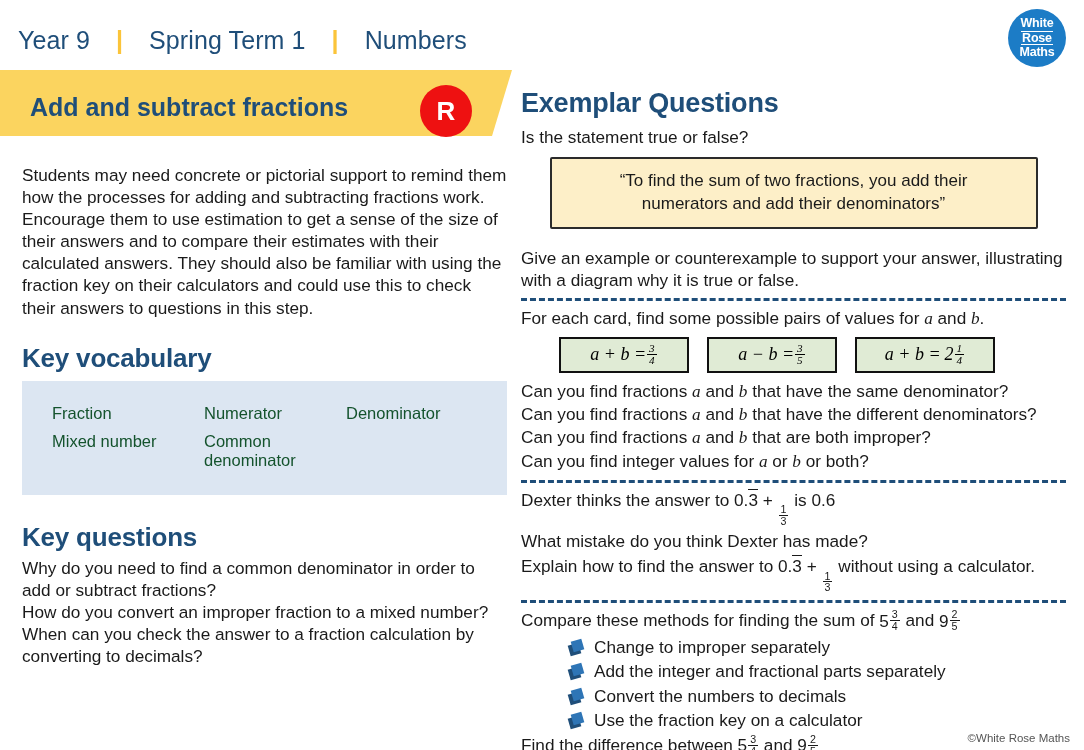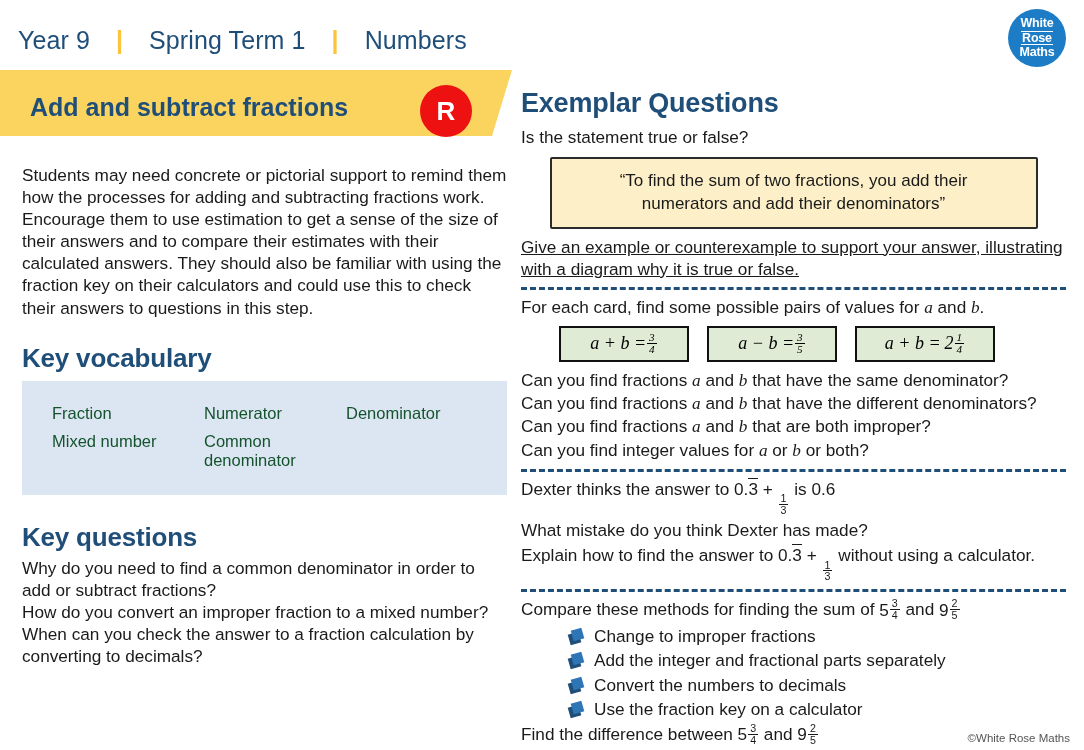--- a/index.html
+++ b/index.html
@@ -185,21 +185,21 @@
 
     <h2 class="sec exemplar">Exemplar Questions</h2>
 
     <p class="r-text" style="margin-top:7px;">Is the statement true or false?</p>
 
     <div class="quote-box">
       <div>“To find the sum of two fractions, you add their</div>
       <div>numerators and add their denominators”</div>
     </div>
 
-    <p class="r-text" style="margin-top:7px;text-decoration:underline;">Give an example or counterexample to support your answer, illustrating with a diagram why it is true or false.</p>
+    <p class="r-text" style="margin-top:18px;">Give an example or counterexample to support your answer, illustrating with a diagram why it is true or false.</p>
 
     <div class="dash"></div>
 
     <p class="r-text"><span>For each card, find some possible pairs of values for </span><span class="mth">a</span><span> and </span><span class="mth">b</span><span>.</span></p>
 
     <div class="cards">
 
       <div class="card">
         <span class="mth" style="font-size:18px;">a + b =</span>
         <span class="frac mth" style="font-size:18px;">
@@ -262,21 +262,21 @@
             <span class="den">5</span>
           </span>
         </span></p>
 
     <div class="methods">
       <div class="method">
         <span class="bullet">
             <i class="back"></i>
             <i class="front"></i>
           </span>
-        <span>Change to improper fractions</span>
+        <span>Change to improper separately</span>
       </div>
       <div class="method">
         <span class="bullet">
             <i class="back"></i>
             <i class="front"></i>
           </span>
         <span>Add the integer and fractional parts separately</span>
       </div>
       <div class="method">
         <span class="bullet">

